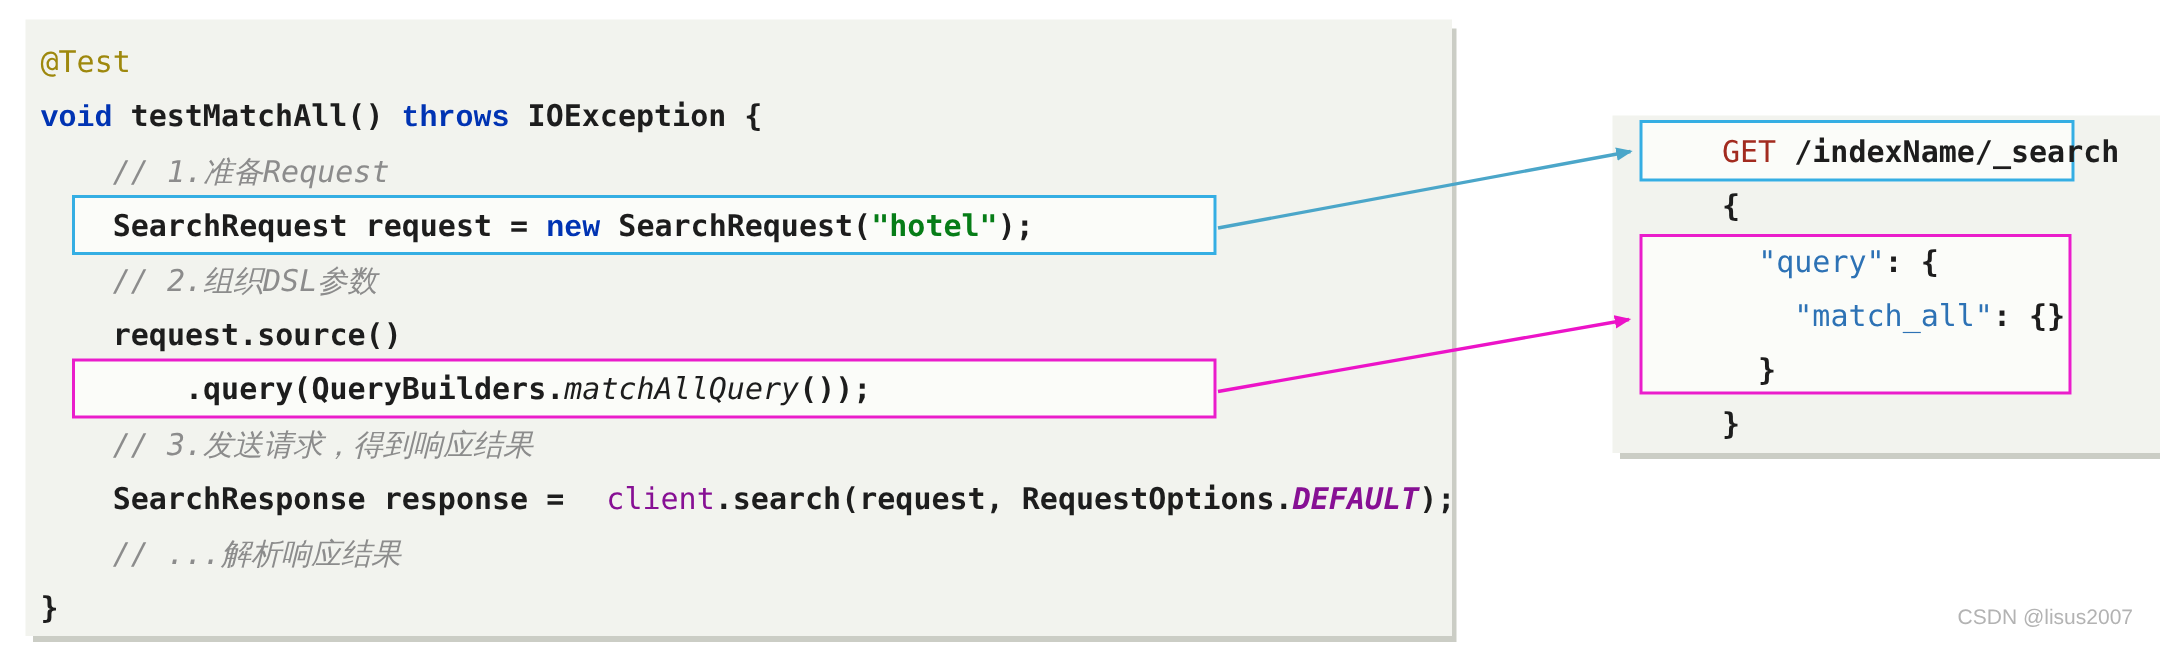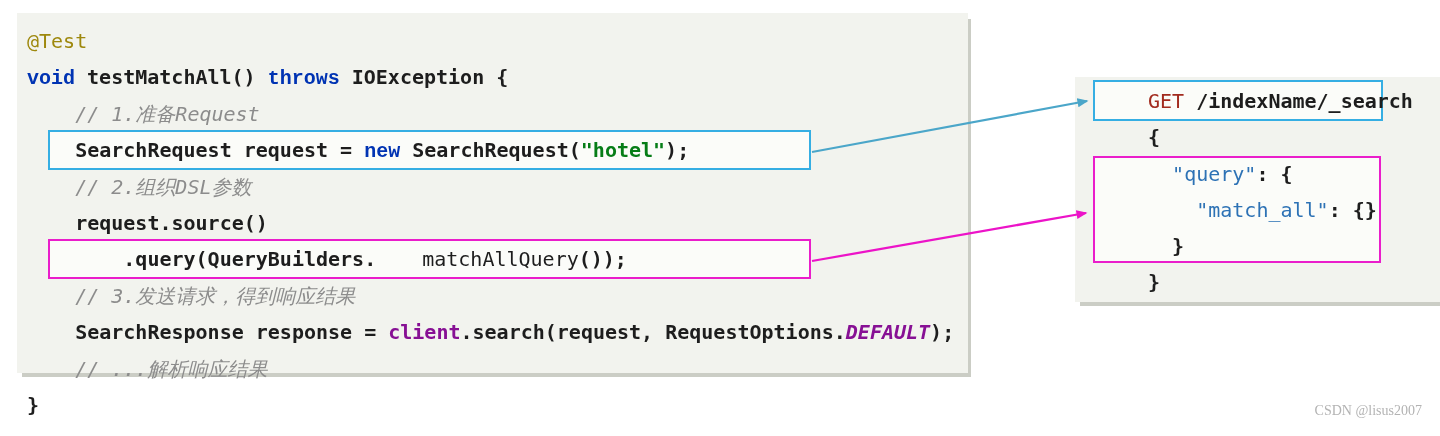--- a/index.html
+++ b/index.html
@@ -26,21 +26,21 @@
     width:1440px;height:436px;
     overflow:hidden;
     background:#ffffff;
     font-family:"DejaVu Sans Mono","Liberation Mono",monospace;
   }
   .panel{
     position:absolute;
     background:var(--panel_bg);
     box-shadow:4px 5px 0 -1px var(--panel_shadow);
   }
-  .panel-left{left:17px;top:13px;width:951px;height:360px;}
+  .panel-left{left:17px;top:13px;width:951px;height:411px;}
   .panel-right{left:1075px;top:77px;width:406px;height:225px;padding-left:48px;}
   .code{
     position:relative;z-index:2;
     font-size:20px;
     color:var(--plain);
     white-space:pre;
   }
   .panel-left .code{padding:10px 0 0 10px;}
   .panel-right .code{padding:6px 0 0 25px;}
   .panel-left .code-line{height:36.4px;line-height:36.4px;}
@@ -60,31 +60,31 @@
   .arrows{
     position:absolute;left:0;top:0;z-index:5;
     pointer-events:none;
   }
   .arrow-cyan{stroke:var(--arrow_cyan);stroke-width:2.25px;}
   .arrow-magenta{stroke:var(--arrow_magenta);stroke-width:2.25px;}
   #ah-cyan path{fill:var(--arrow_cyan);}
   #ah-magenta path{fill:var(--arrow_magenta);}
   .watermark{
     position:absolute;right:18px;top:403px;z-index:3;
-    font-family:Liberation Serif, serif;
+    font-family:Liberation Sans, sans-serif;
     font-size:14px;color:var(--watermark);
   }
   
   .tok-plain{color:var(--plain);font-weight:bold;}
   .tok-annotation{color:var(--annotation);}
   .tok-keyword{color:var(--keyword);font-weight:bold;font-family:Liberation Mono, monospace;}
   .tok-comment{color:var(--comment);font-style:italic;}
   .tok-string{color:var(--string);font-weight:bold;}
-  .tok-static-method{color:var(--plain);margin-left:46px;}
-  .tok-field{color:var(--member);font-weight:bold;}
+  .tok-static-method{color:var(--plain);font-style:italic;}
+  .tok-field{color:var(--member);font-weight:normal;margin-left:16px;}
   .tok-constant{color:var(--member);font-weight:bold;font-style:italic;}
   .tok-http-method{color:var(--http_method);}
   .tok-json-key{color:var(--json_key);}
 </style>
 </head>
 <body>
 
 <div class="stage">
 
   <svg class="arrows" width="1440" height="436">

